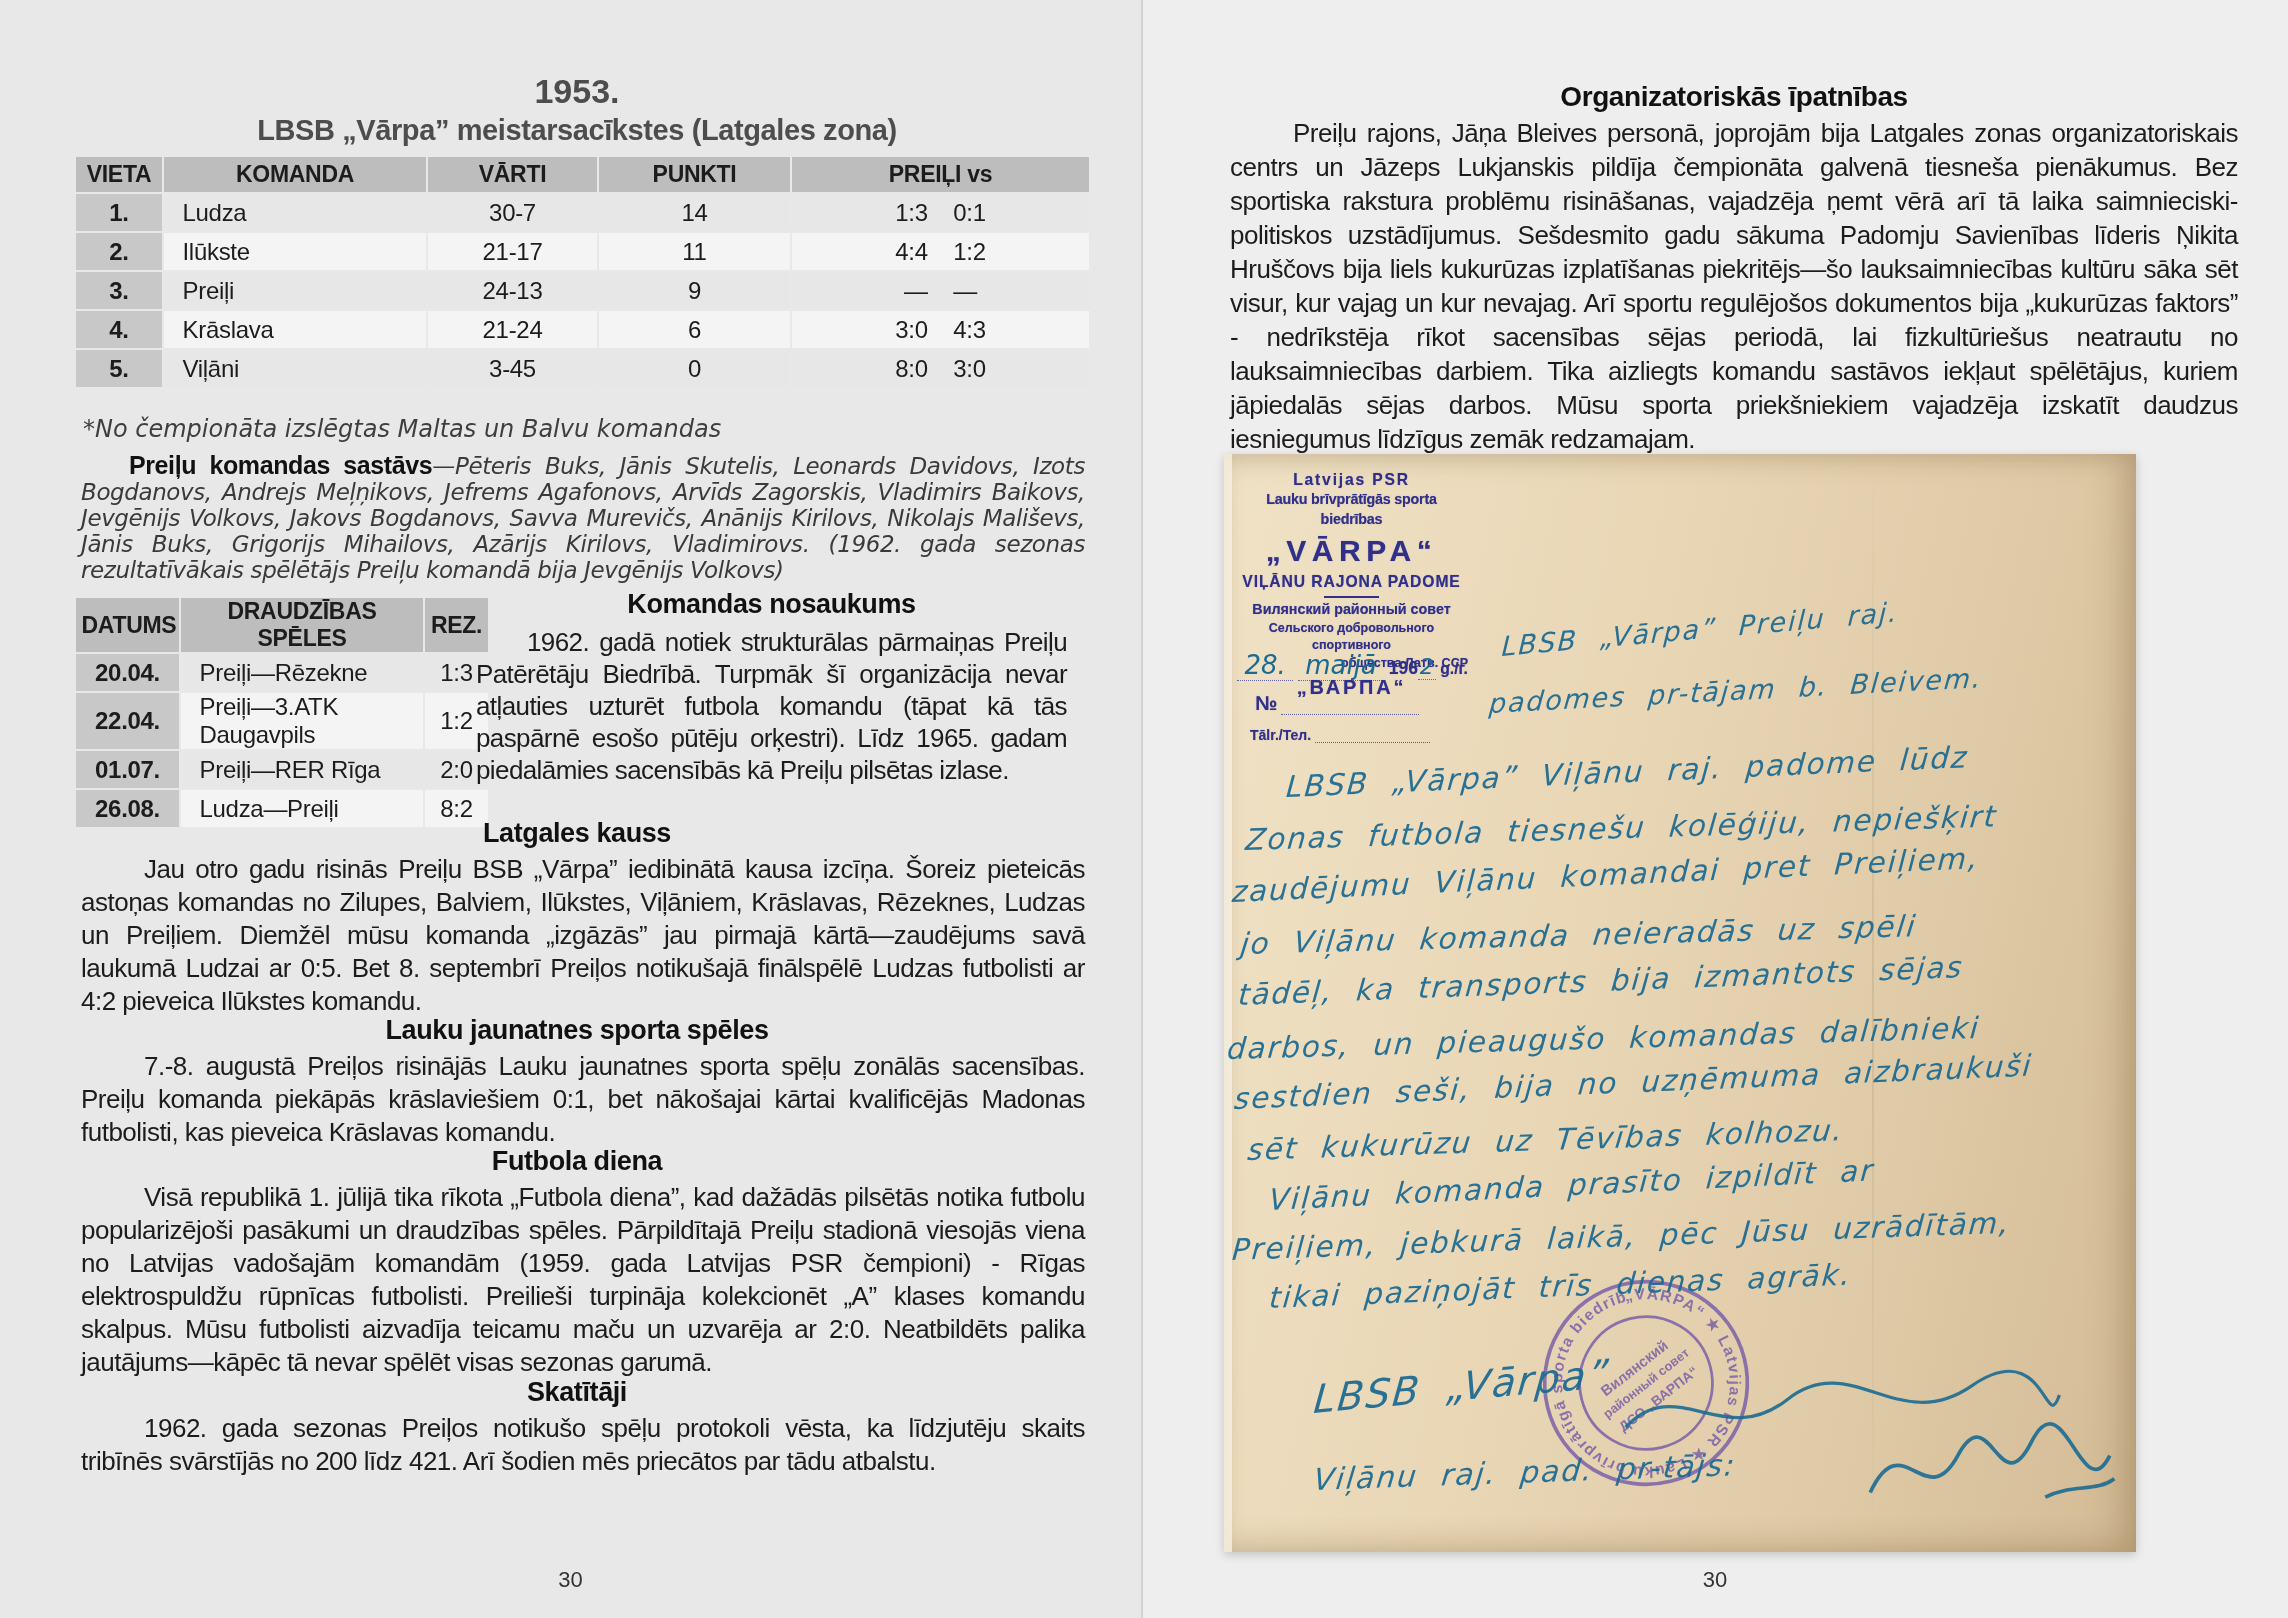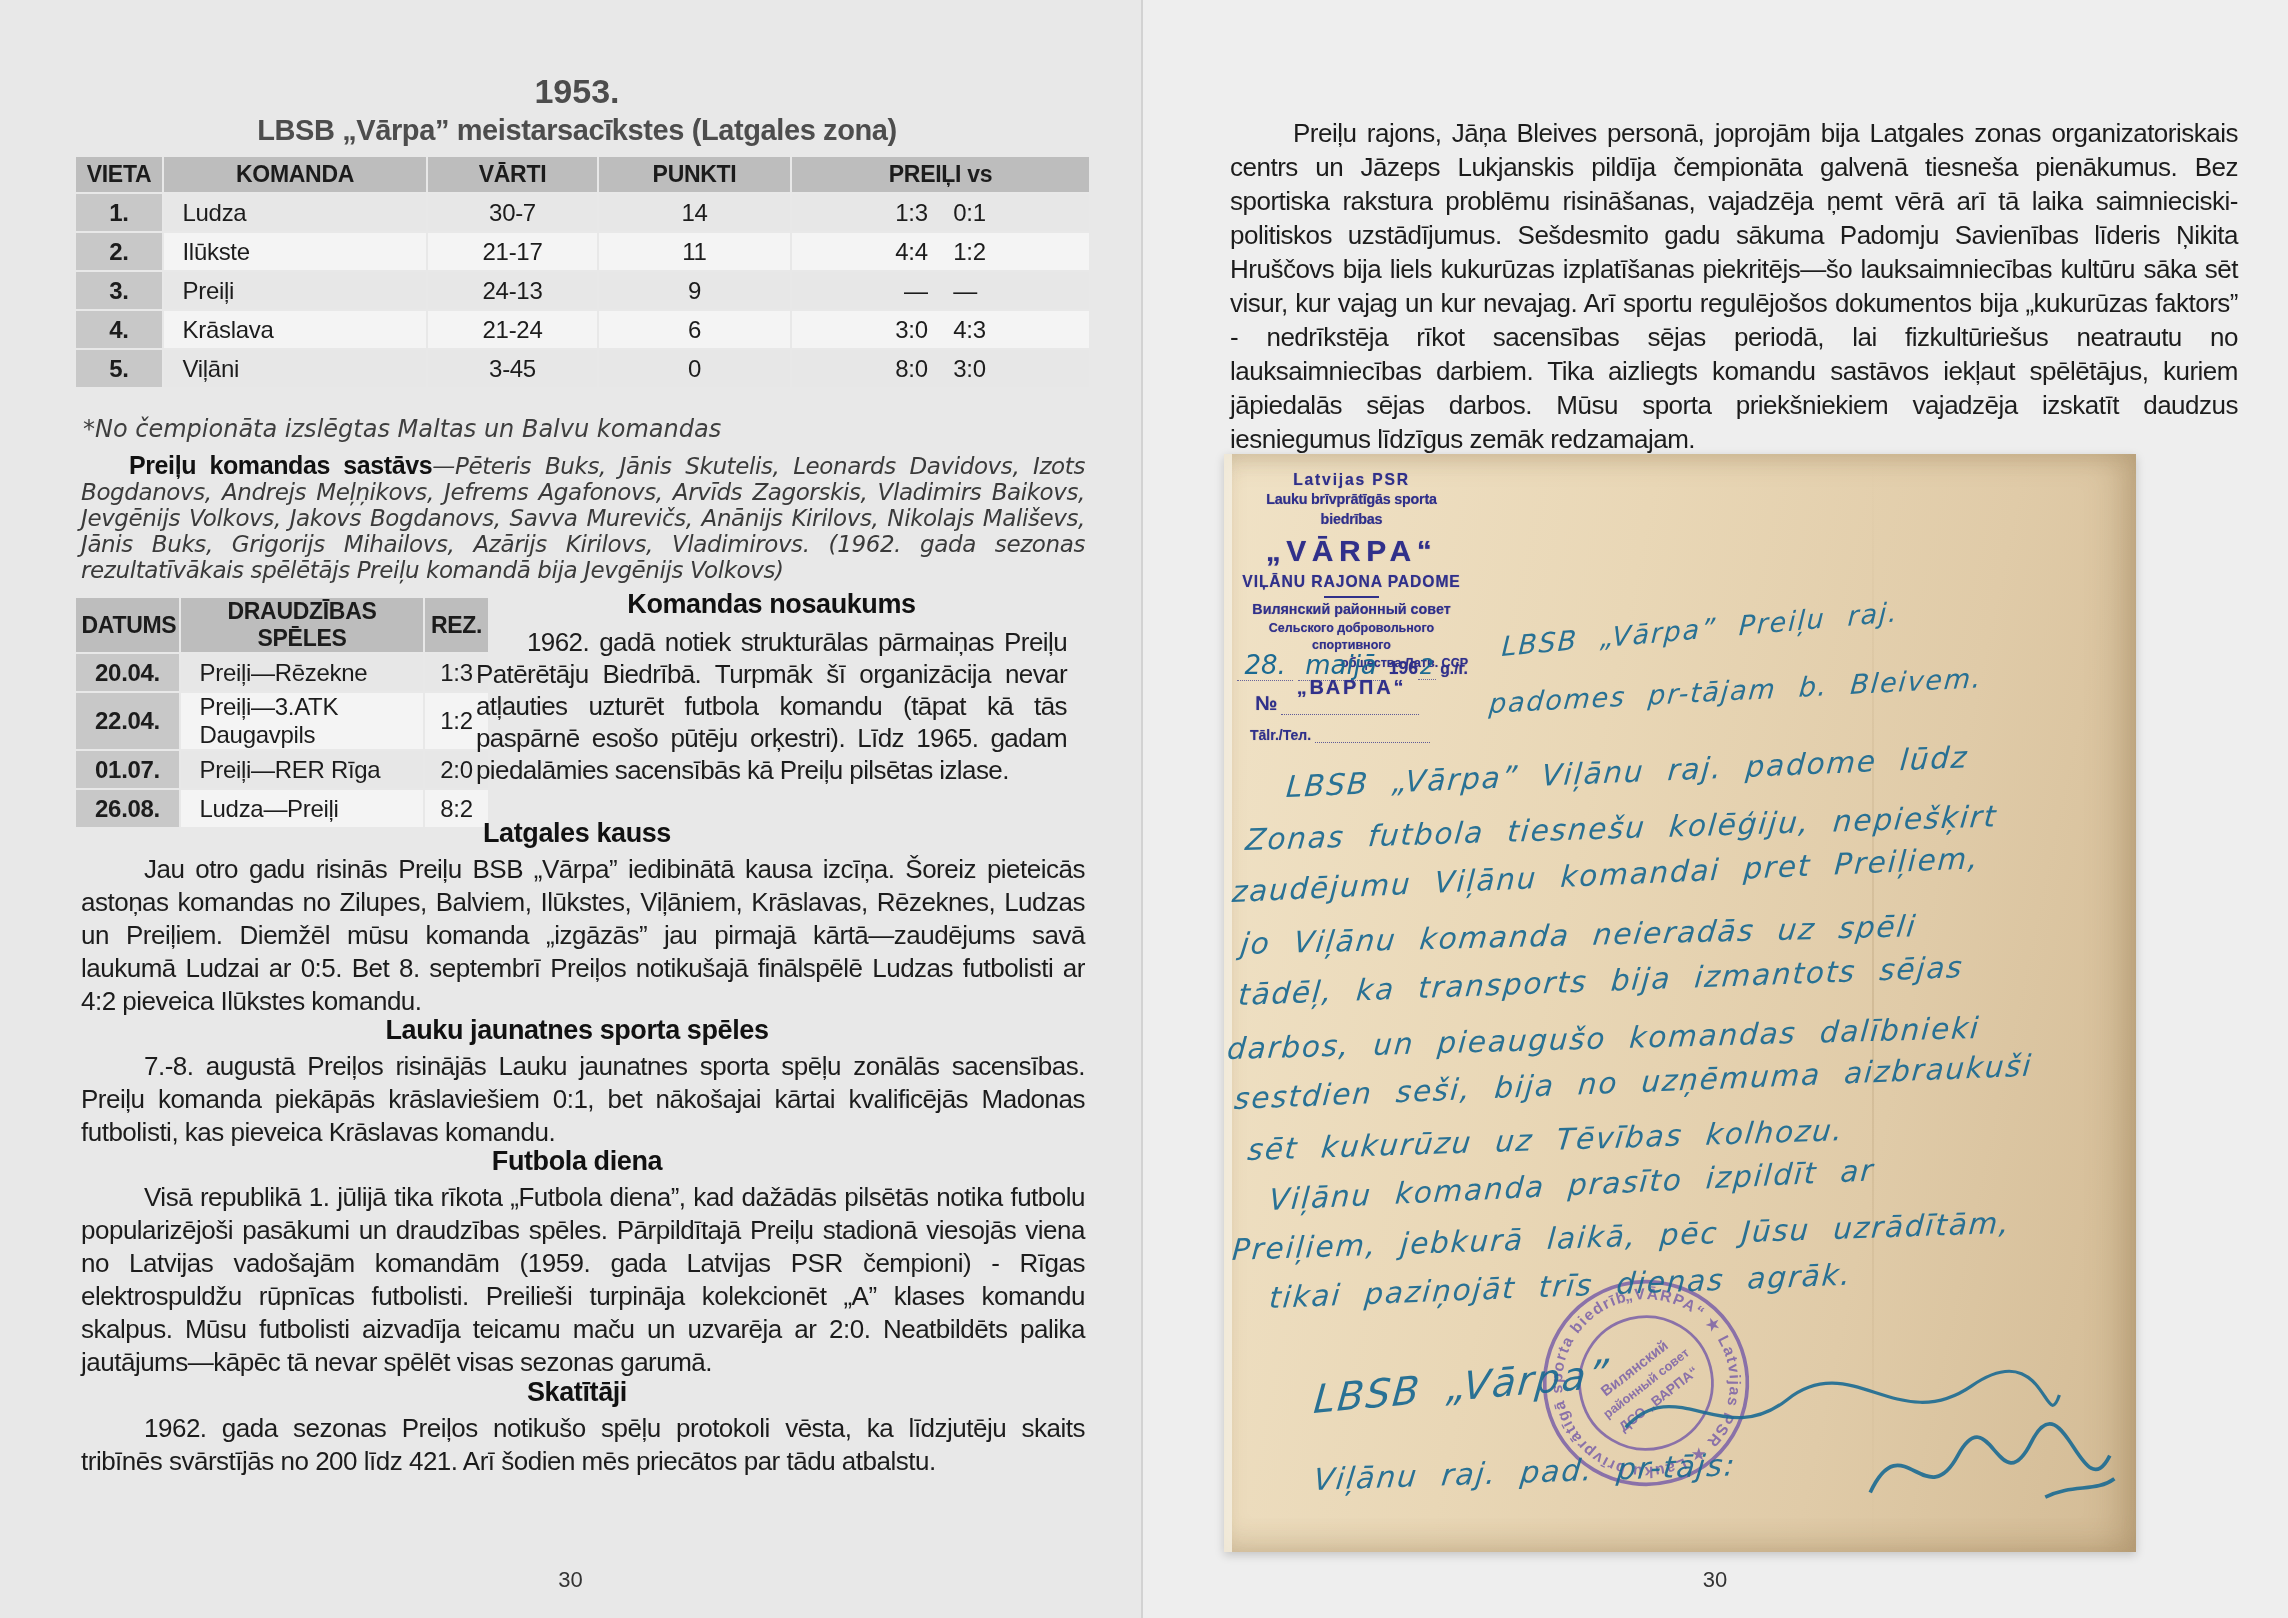--- a/index.html
+++ b/index.html
@@ -172,20 +172,21 @@
   <div class="abs para ind" style="left:81px;top:1181px;width:1004px;">Visā republikā 1. jūlijā tika rīkota „Futbola diena”, kad dažādās pilsētās notika futbolu popularizējoši pasākumi un draudzības spēles. Pārpildītajā Preiļu stadionā viesojās viena no Latvijas vadošajām komandām (1959. gada  Latvijas PSR čempioni) - Rīgas elektrospuldžu rūpnīcas futbolisti. Preilieši turpināja kolekcionēt „A” klases komandu skalpus. Mūsu futbolisti aizvadīja teicamu maču un uzvarēja ar 2:0. Neatbildēts palika jautājums—kāpēc tā nevar spēlēt visas sezonas garumā.</div>
 
   <div class="abs h-center" style="left:74px;top:1377px;width:1006px;">Skatītāji</div>
   <div class="abs para ind" style="left:81px;top:1412px;width:1004px;">1962. gada sezonas Preiļos notikušo spēļu protokoli vēsta, ka līdzjutēju skaits tribīnēs svārstījās no 200 līdz 421. Arī šodien mēs priecātos par tādu atbalstu.</div>
 
   <div class="abs pagenum" style="left:0;top:1567px;width:1141px;">30</div>
 </div>
 
 <div class="abs" style="left:1141px;top:0;width:1148px;height:1619px;">
 
+  <div class="abs h-center" style="left:89px;top:81px;width:1008px;font-size:28px;">Organizatoriskās īpatnības</div>
   <div class="abs para ind" style="left:89px;top:116px;width:1008px;line-height:34px;">Preiļu rajons, Jāņa Bleives personā, joprojām bija  Latgales zonas organizatoriskais centrs un Jāzeps Lukjanskis pildīja čempionāta galvenā tiesneša pienākumus. Bez sportiska rakstura problēmu risināšanas, vajadzēja ņemt vērā arī tā laika saimnieciski-politiskos uzstādījumus. Sešdesmito gadu sākuma Padomju Savienības līderis Ņikita Hruščovs bija liels kukurūzas izplatīšanas piekritējs—šo lauksaimniecības kultūru sāka sēt visur, kur vajag un kur nevajag. Arī sportu regulējošos dokumentos  bija „kukurūzas faktors” - nedrīkstēja rīkot sacensības sējas periodā, lai fizkultūriešus neatrautu no lauksaimniecības darbiem. Tika aizliegts komandu sastāvos iekļaut spēlētājus, kuriem jāpiedalās sējas darbos. Mūsu sporta priekšniekiem vajadzēja izskatīt  daudzus iesniegumus līdzīgus zemāk redzamajam.</div>
 
   <div class="abs pagenum" style="left:0;top:1567px;width:1148px;">30</div>
 </div>
 
 <div class="abs" id="scan">
 
   <div class="abs navy" id="letterhead">
     <div class="lh-line" style="font-size:15.7px;letter-spacing:1.8px;font-weight:bold;">Latvijas PSR</div>
     <div class="lh-line" style="font-size:14.3px;font-weight:bold;letter-spacing:-0.2px;">Lauku brīvprātīgās sporta biedrības</div>

